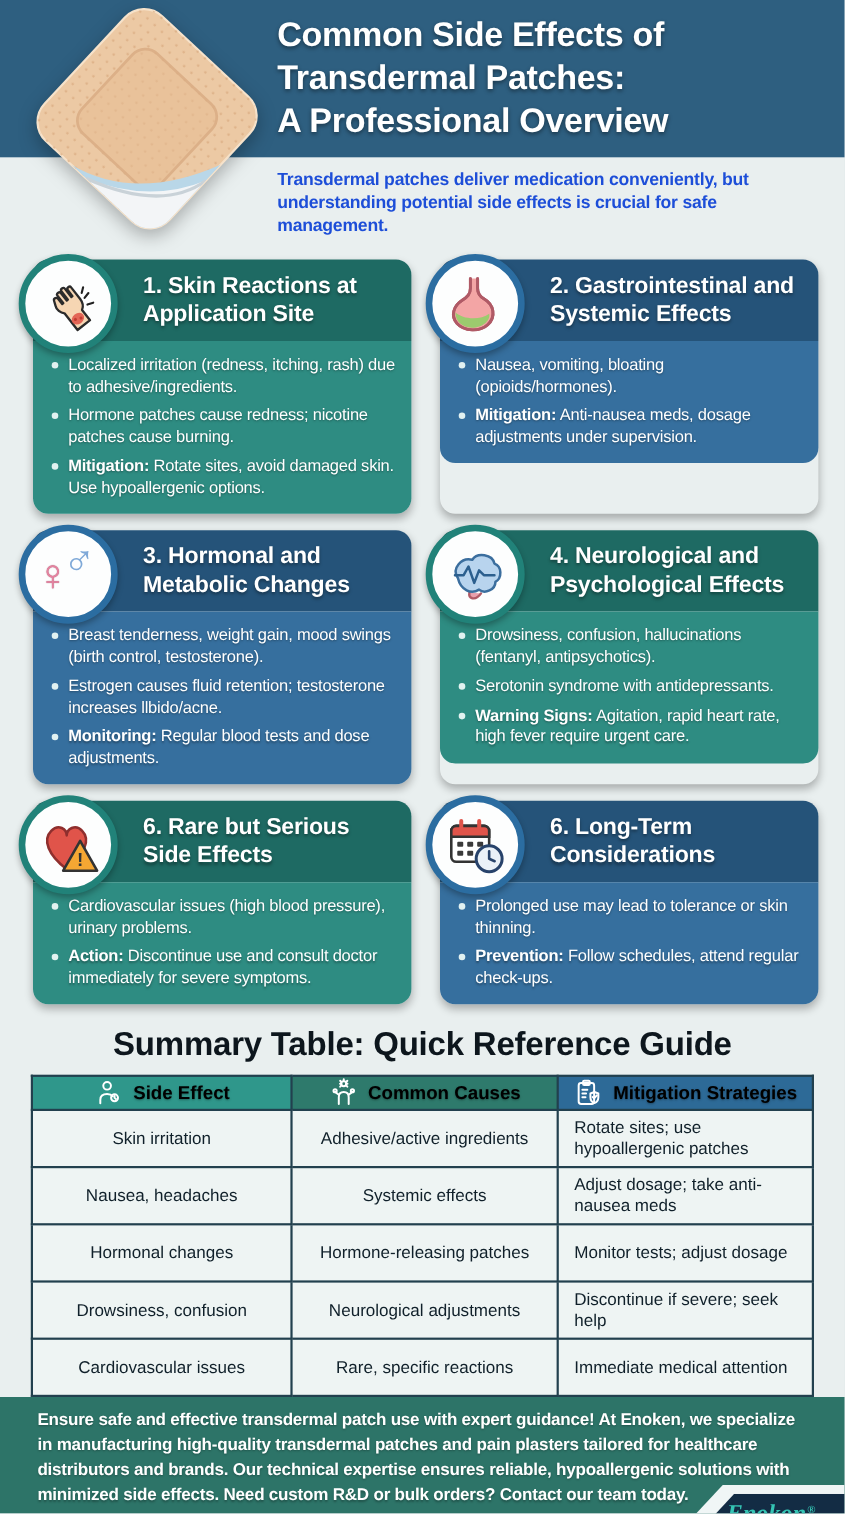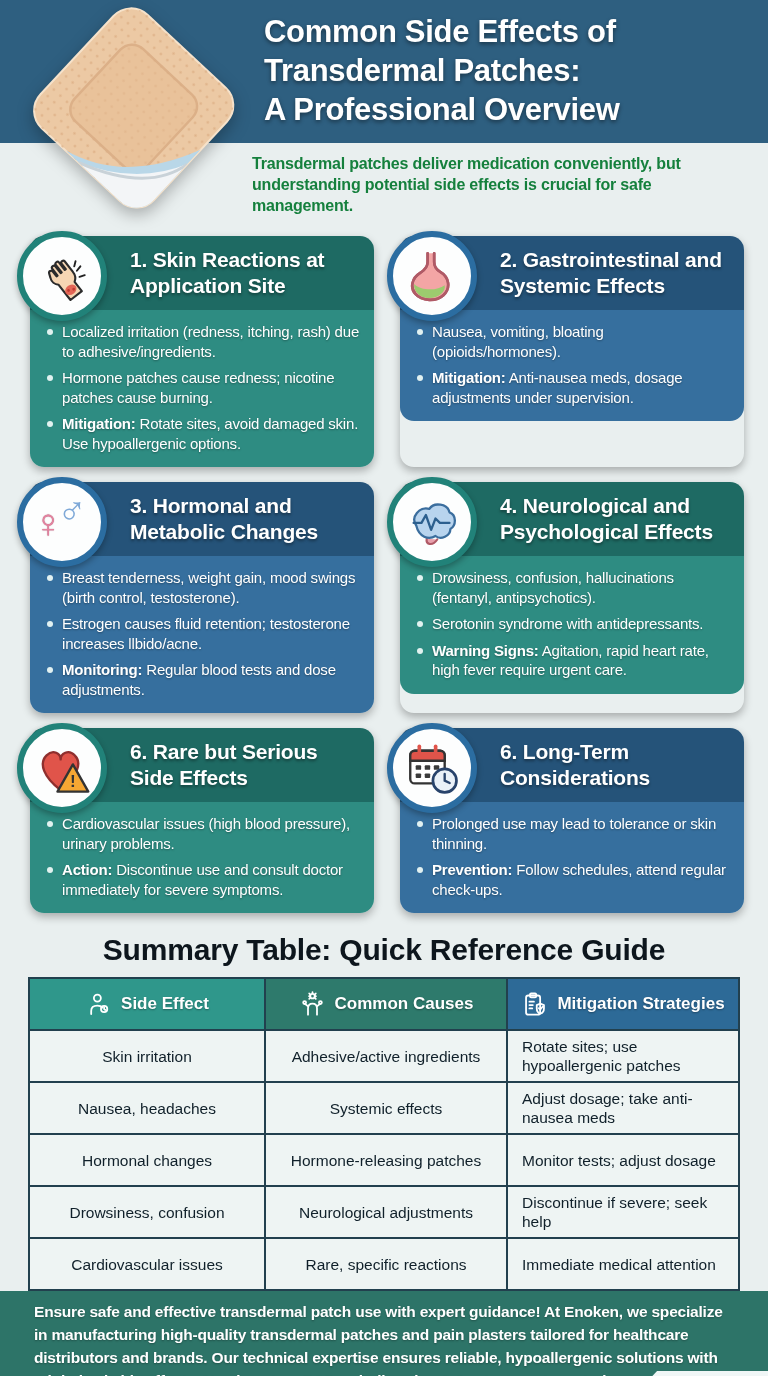--- a/index.html
+++ b/index.html
@@ -2,23 +2,23 @@
 <html><head>
 <meta charset="utf-8">
 <style>
   * { margin:0; padding:0; box-sizing:border-box; }
   html,body { width:768px; }
   body { font-family:"Liberation Sans", sans-serif; background:#dfe8e8; }
   .page { width:768px; height:1376px; background:#e9efef; position:relative; display:flex; flex-direction:column; overflow:hidden; }
 
   
   .hero { height:143px; background:#2e5f80; position:relative; flex:none; }
-  .hero-title { position:absolute; left:264px; top:12px; color:#fff; font-weight:bold; font-size:31px; line-height:39px; letter-spacing:-0.3px; text-shadow:0 2px 4px rgba(0,0,0,.45); }
+  .hero-title { position:absolute; left:252px; top:12px; color:#fff; font-weight:bold; font-size:31px; line-height:39px; letter-spacing:-0.3px; text-shadow:0 2px 4px rgba(0,0,0,.45); }
   .patch-svg { position:absolute; left:6px; top:2px; z-index:4; filter:drop-shadow(0 6px 8px rgba(0,0,0,.28)); }
-  .subtitle { margin:10px 20px 0 252px; font-size:16px; font-weight:600; color:#15803d; line-height:21px; letter-spacing:-0.2px; }
+  .subtitle { margin:10px 20px 0 252px; font-size:16px; font-weight:600; color:#1d4ed8; line-height:21px; letter-spacing:-0.2px; }
 
   
   .cards { display:grid; grid-template-columns:1fr 1fr; column-gap:26px; row-gap:15px; padding:0 24px 0 30px; margin-top:20px; }
   .card { position:relative; border-radius:14px; box-shadow:0 4px 8px rgba(0,0,0,.28); }
   .card-head { border-radius:14px 14px 0 0; min-height:74px; display:flex; align-items:center; padding:10px 8px 10px 100px; }
   .card-body { border-radius:0 0 14px 14px; padding:12px 12px 14px 16px; }
   .card.teal .card-head { background:#1e6a63; }
   .card.teal .card-body { background:#2e8c82; }
   .card.blue .card-head { background:#255379; }
   .card.blue .card-body { background:#366f9e; }
@@ -31,21 +31,21 @@
   .bullets li:last-child { margin-bottom:0; }
   .bullets li::before { content:""; position:absolute; left:1px; top:7px; width:6px; height:6px; border-radius:50%; background:rgba(235,248,246,.95); }
   .gender-glyphs { position:relative; width:54px; height:54px; }
   .gender-glyphs .female { position:absolute; left:-2px; top:6px; font-size:40px; font-weight:bold; color:#e583a0; text-shadow:0 0 1px #9c4a63; }
   .gender-glyphs .male { position:absolute; left:22px; top:-8px; font-size:40px; font-weight:bold; color:#7fa9d8; text-shadow:0 0 1px #3c6globals e; }
 
   
   .summary-title { text-align:center; font-size:30px; font-weight:bold; color:#0d161d; margin:20px 0 10px; letter-spacing:-0.2px; }
   table.summary { border-collapse:collapse; margin:0 28px; width:712px; }
   table.summary th, table.summary td { border:2.5px solid #22404e; }
-  table.summary th { height:52px; color:#ffffff; font-size:17px; font-weight:bold; text-shadow:0 1px 2px rgba(0,0,0,.35); }
+  table.summary th { height:31px; color:#000000; font-size:17px; font-weight:bold; text-shadow:0 1px 2px rgba(0,0,0,.35); }
   th .th-inner { display:flex; align-items:center; justify-content:center; gap:9px; }
   .th-c1 { background:#2f978b; width:236px; }
   .th-c2 { background:#2e7a6c; width:242px; }
   .th-c3 { background:#2d6a97; }
   table.summary td { background:#eef4f3; color:#10202a; font-size:15.5px; height:52px; text-align:center; padding:4px 8px; line-height:19px; }
   table.summary td.left { text-align:left; padding-left:14px; }
 
   
   .footer { margin-top:auto; height:124px; background:#2d7468; position:relative; padding:9px 34px 0; flex:none; }
   .footer-text { color:#fff; font-size:15.5px; font-weight:bold; line-height:23px; letter-spacing:-0.2px; text-shadow:0 1px 2px rgba(0,0,0,.3); }

